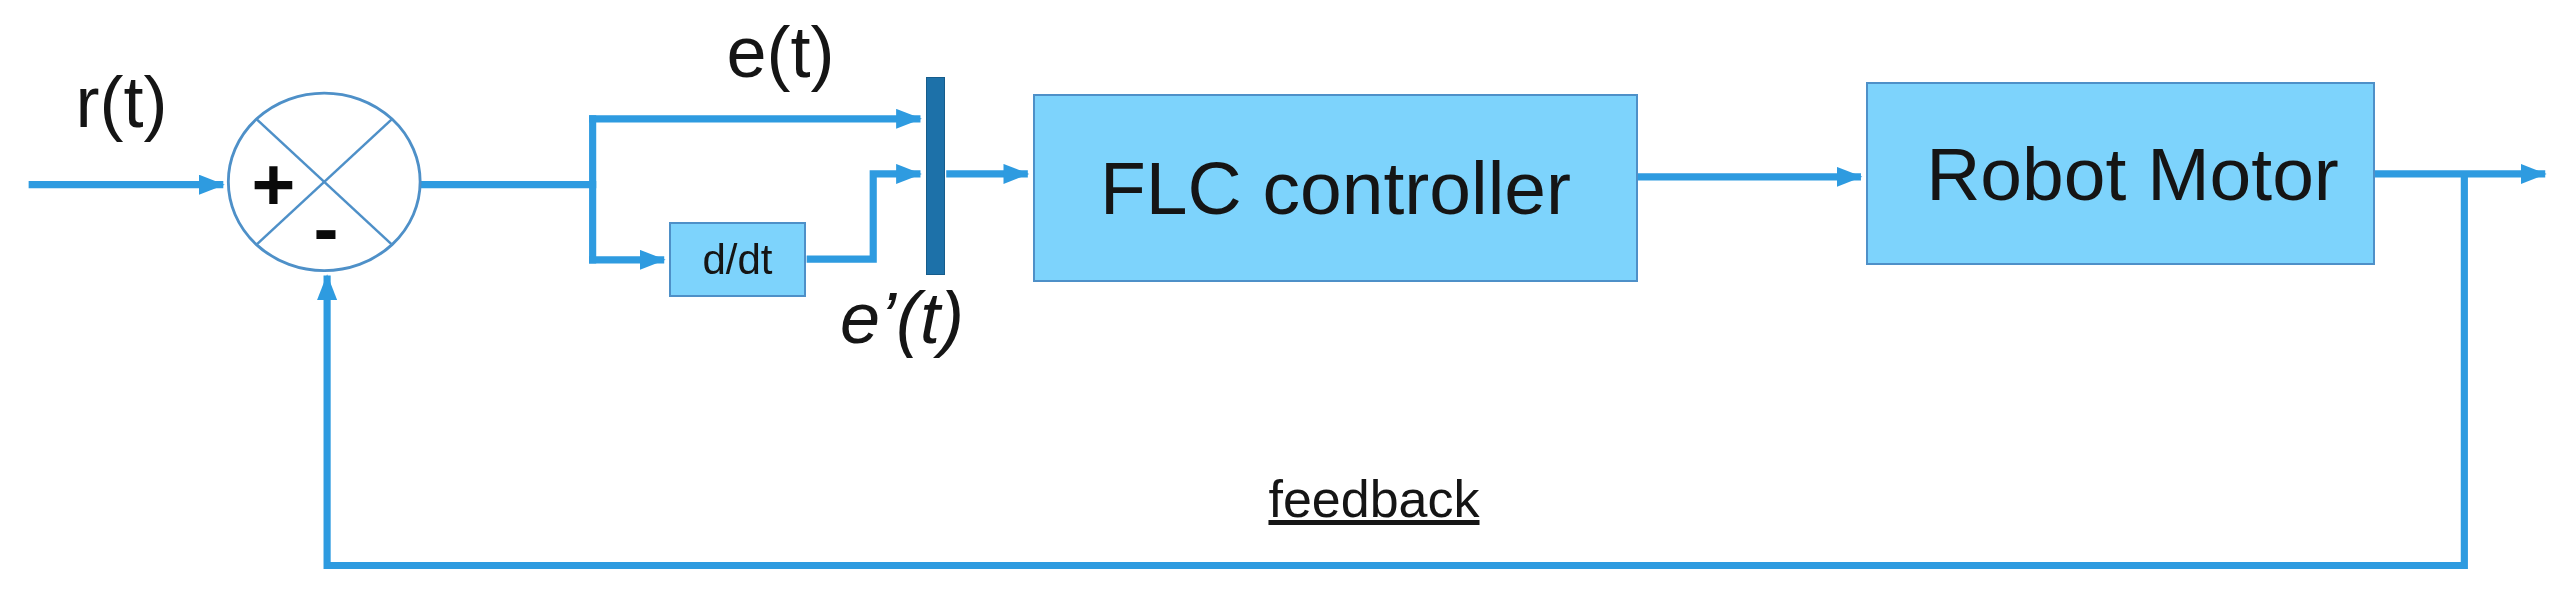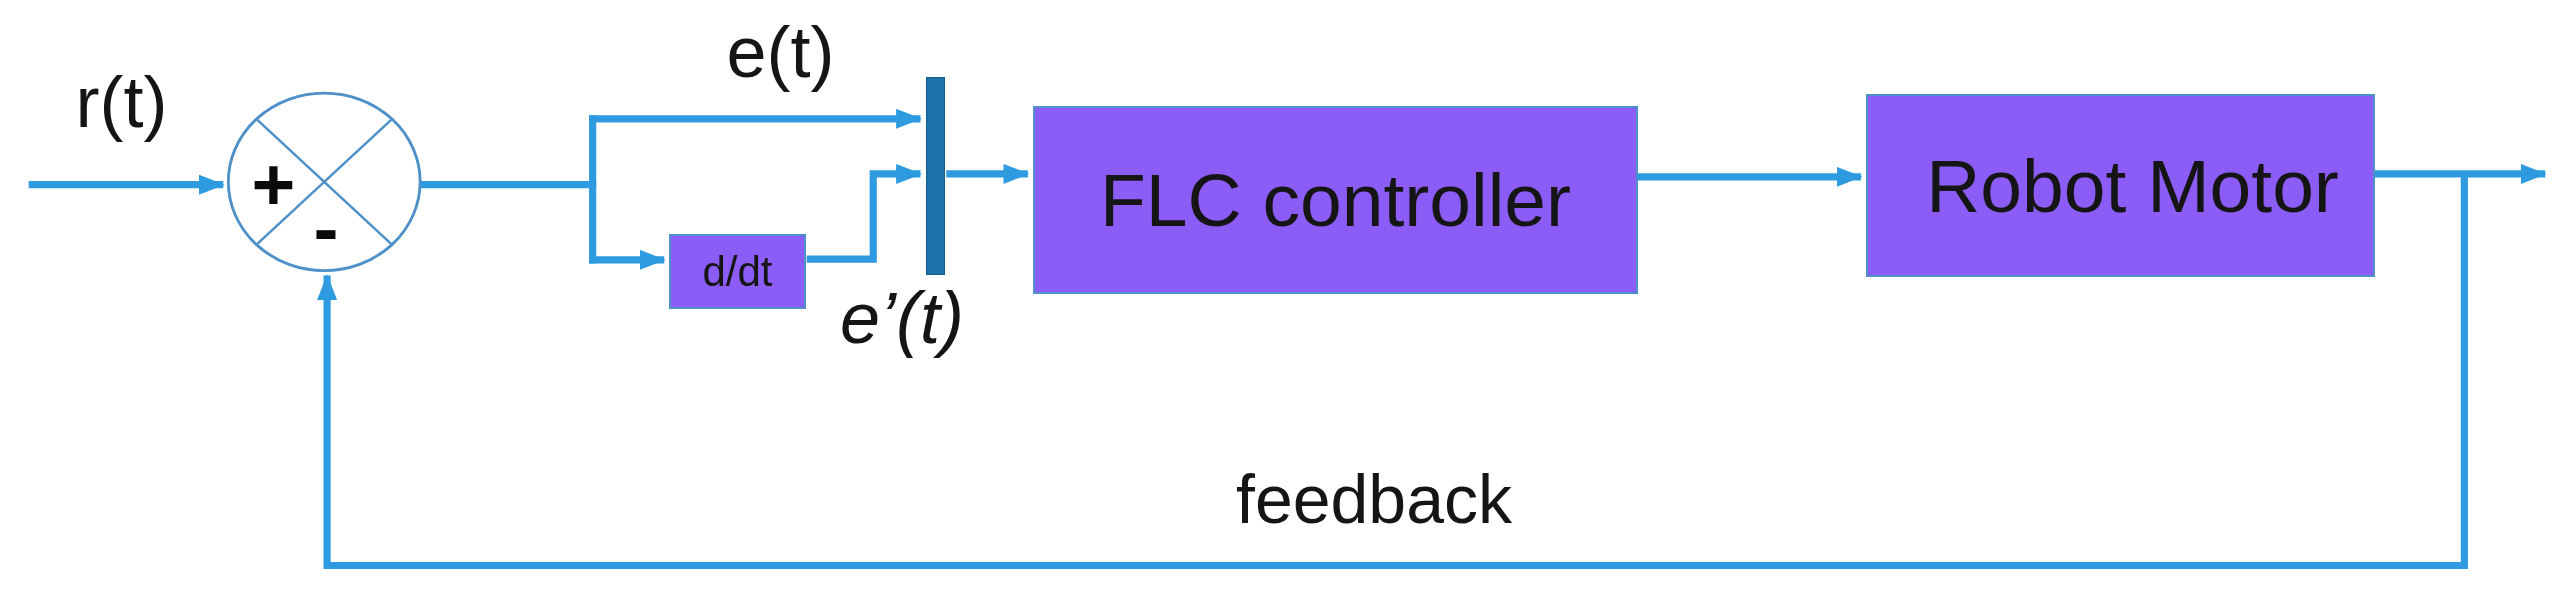--- a/index.html
+++ b/index.html
@@ -27,41 +27,40 @@
     position:absolute;
     display:flex;align-items:center;justify-content:center;
     color:var(--label-text);
     font-size:72px;line-height:1;
     white-space:nowrap;
     text-align:center;
   }
   .block{
     position:absolute;
     display:flex;align-items:center;justify-content:center;
-    background:#8b5cf6;
+    background:#7dd3fc;
     border:2.1px solid var(--shape-outline);
     color:var(--label-text);
     box-sizing:border-box;
     white-space:nowrap;
-    margin-top:12px;
   }
   .block.controller,.block.plant{font-size:75px;}
   .block.derivative{font-size:42px;border-width:2.1px;}
   .mux-bar{
     position:absolute;
     background:var(--mux-fill);
     border:1.4px solid var(--mux-outline);
     box-sizing:border-box;
   }
   .sign{
     position:absolute;
     display:flex;align-items:center;justify-content:center;
     color:#0a0a0a;font-weight:700;font-size:75px;line-height:1;
   }
-  .feedback-label{font-size:68px;}
+  .feedback-label{font-size:52px;text-decoration:underline;}
 </style>
 </head>
 <body>
 
 <div class="canvas">
 
   <svg class="wiring" width="2576" height="602" viewBox="0 0 3599 841" xmlns="http://www.w3.org/2000/svg">
     <defs>
       <marker id="arrowhead" markerUnits="userSpaceOnUse" markerWidth="40" markerHeight="32" refX="34" refY="14" orient="auto">
         <path d="M0,0 L36,14 L0,28 Z"></path>

